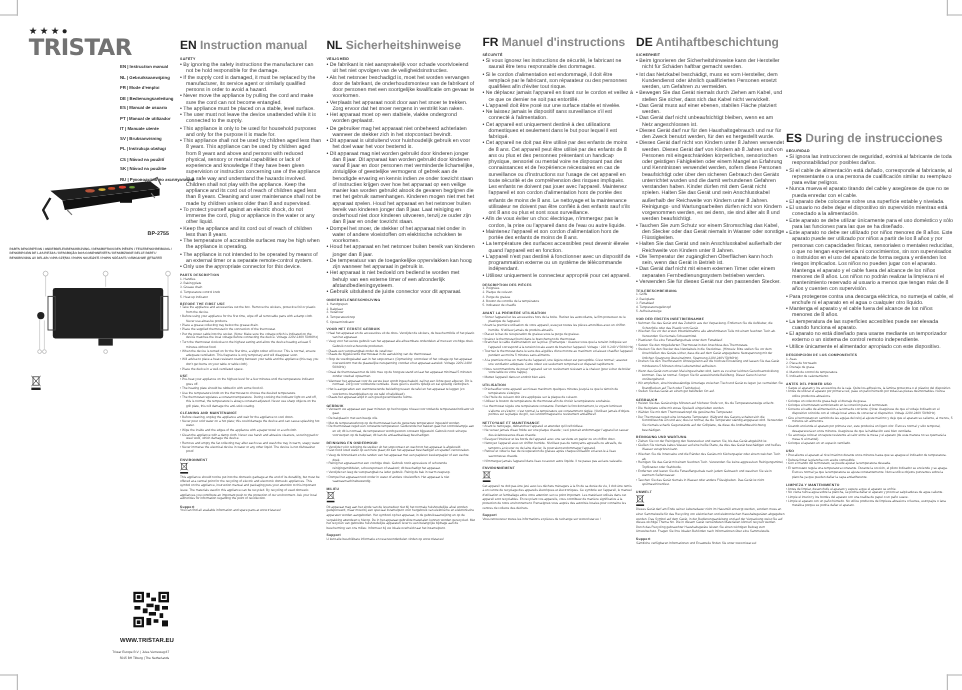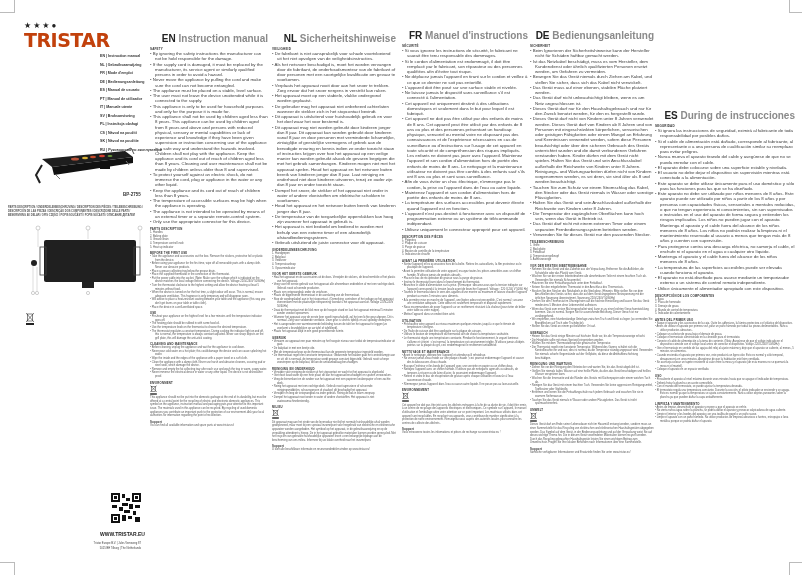--- a/index.html
+++ b/index.html
@@ -2,33 +2,33 @@
 <html><head>
 <meta charset="utf-8">
 <style>
   html,body{margin:0;padding:0;background:#fff;}
   body{width:802px;height:575px;position:relative;overflow:hidden;font-family:"Liberation Sans",sans-serif;color:#3a3a3a;}
   .crop{position:absolute;border-color:#bbb;border-style:solid;border-width:0;}
   .col{position:absolute;top:0;}
   #cover{left:0;width:148px;height:575px;}
   .logo{position:absolute;left:24px;top:22px;}
   .stars{font-size:8px;letter-spacing:2px;color:#222;line-height:8px;}
-  .brand{font-family:"DejaVu Sans",sans-serif;font-weight:bold;font-size:19px;letter-spacing:-0.5px;color:#c2410c;line-height:20px;}
+  .brand{font-family:"DejaVu Sans",sans-serif;font-weight:bold;font-size:19px;letter-spacing:-0.5px;color:#737373;line-height:20px;}
   .toc{position:absolute;left:100px;top:52px;width:48px;}
   .toc div{font-size:3.6px;font-weight:bold;line-height:8.5px;white-space:nowrap;color:#333;}
   .grill{position:absolute;left:30px;top:145px;width:106px;height:46px;}
   .model{position:absolute;left:123px;top:192px;font-size:4.5px;font-weight:bold;color:#333;}
   .partsline{position:absolute;left:8px;top:206px;width:140px;font-size:2.6px;font-weight:bold;line-height:4.2px;color:#555;}
   .diagram{position:absolute;left:30px;top:225px;width:115px;height:70px;}
   .weee{position:absolute;left:26px;top:312px;}
   .qr{position:absolute;left:111px;top:493px;width:30px;height:30px;}
   .site{position:absolute;left:100px;top:531px;font-size:5px;font-weight:bold;color:#222;}
   .addr{position:absolute;left:93px;top:541px;font-size:2.7px;line-height:5px;text-align:right;width:48px;color:#444;}
   .sec{position:absolute;font-size:4.4px;line-height:5.25px;color:#3c3c3c;}
-  .sec .h{font-size:10px;line-height:12px;font-weight:bold;color:#8a8a8a;white-space:nowrap;text-align:right;}
+  .sec .h{font-size:10px;line-height:12px;font-weight:bold;color:#8a8a8a;white-space:nowrap;}
   .sec .h b{color:#222;}
   .sub{font-size:3px;font-weight:bold;letter-spacing:.2px;color:#333;margin-top:2px;line-height:4px;}
   .sec ul{list-style:none;margin:0;padding:0;}
   .sec li{padding-left:5px;text-indent:-5px;}
   .sec li:before{content:"• ";}
   .small{font-size:2.7px;line-height:3.6px;color:#555;}
   .small .sub{font-size:2.8px;}
   .blk{margin-top:3px;}
 </style>
 </head>
@@ -287,21 +287,21 @@
         <li>N'immergez jamais l'appareil dans l'eau ou aucun autre liquide. Il ne passe pas au lave-vaisselle.</li>
       </ul><div class="sub">ENVIRONNEMENT</div><svg width="7" height="10" viewBox="0 0 8 12">
         <rect x="1.5" y="1.5" width="5" height="6" fill="none" stroke="#333" stroke-width=".6"></rect>
         <line x1="0" y1="0.5" x2="8" y2="8.5" stroke="#333" stroke-width=".6"></line>
         <line x1="8" y1="0.5" x2="0" y2="8.5" stroke="#333" stroke-width=".6"></line>
         <rect x="0" y="10" width="8" height="1.6" fill="#222"></rect>
       </svg><div>Cet appareil ne doit pas être jeté avec les déchets ménagers à la fin de sa durée de vie, il doit être remis à un centre de recyclage des appareils électriques et électroniques. Ce symbole sur l'appareil, le manuel d'utilisation et l'emballage attire votre attention sur ce point important. Les matériaux utilisés dans cet appareil sont recyclables. En recyclant vos appareils, vous contribuez de manière significative à la protection de notre environnement. Renseignez-vous auprès des autorités locales pour connaître les centres de collecte des déchets.</div><div class="sub">Support</div><div>Vous retrouverez toutes les informations et pièces de rechange sur www.tristar.eu !</div></div>
   </div>
 
 <div class="sec" style="left:530px;top:30px;width:124px;" id="sec-de">
-    <div class="h"><b>DE</b> <span>Bedienungsanleitung</span></div>
+    <div class="h"><b>DE</b> <span>Antihaftbeschichtung</span></div>
     <div class="sub">SICHERHEIT</div>
     <ul>
       <li>Beim Ignorieren der Sicherheitshinweise kann der Hersteller nicht für Schäden haftbar gemacht werden.</li>
       <li>Ist das Netzkabel beschädigt, muss es vom Hersteller, dem Kundendienst oder ähnlich qualifizierten Personen ersetzt werden, um Gefahren zu vermeiden.</li>
       <li>Bewegen Sie das Gerät niemals durch Ziehen am Kabel, und stellen Sie sicher, dass sich das Kabel nicht verwickelt.</li>
       <li>Das Gerät muss auf einer ebenen, stabilen Fläche platziert werden.</li>
       <li>Das Gerät darf nicht unbeaufsichtigt bleiben, wenn es am Netz angeschlossen ist.</li>
       <li>Dieses Gerät darf nur für den Haushaltsgebrauch und nur für den Zweck benutzt werden, für den es hergestellt wurde.</li>
       <li>Dieses Gerät darf nicht von Kindern unter 8 Jahren verwendet werden. Dieses Gerät darf von Kindern ab 8 Jahren und von Personen mit eingeschränkten körperlichen, sensorischen oder geistigen Fähigkeiten oder einem Mangel an Erfahrung und Kenntnissen verwendet werden, sofern diese Personen beaufsichtigt oder über den sicheren Gebrauch des Geräts unterrichtet wurden und die damit verbundenen Gefahren verstanden haben. Kinder dürfen mit dem Gerät nicht spielen. Halten Sie das Gerät und sein Anschlusskabel außerhalb der Reichweite von Kindern unter 8 Jahren. Reinigungs- und Wartungsarbeiten dürfen nicht von Kindern vorgenommen werden, es sei denn, sie sind älter als 8 und werden beaufsichtigt.</li>
       <li>Tauchen Sie zum Schutz vor einem Stromschlag das Kabel, den Stecker oder das Gerät niemals in Wasser oder sonstige Flüssigkeiten.</li>

